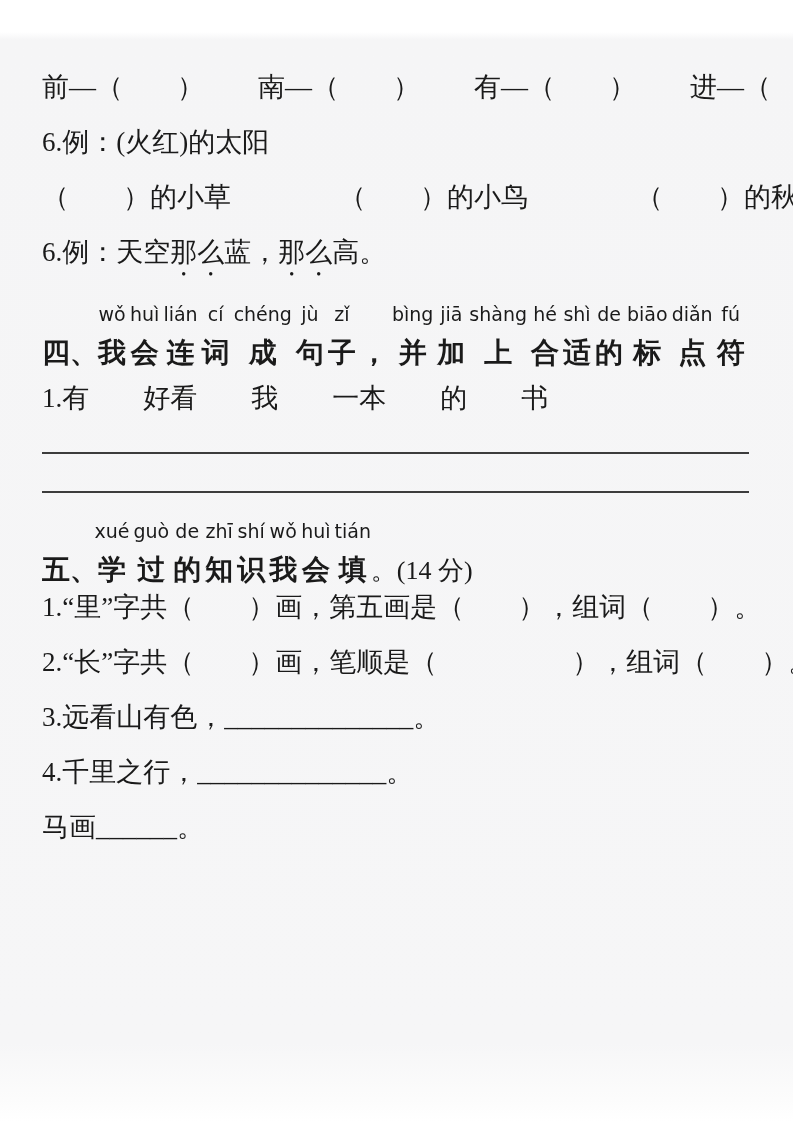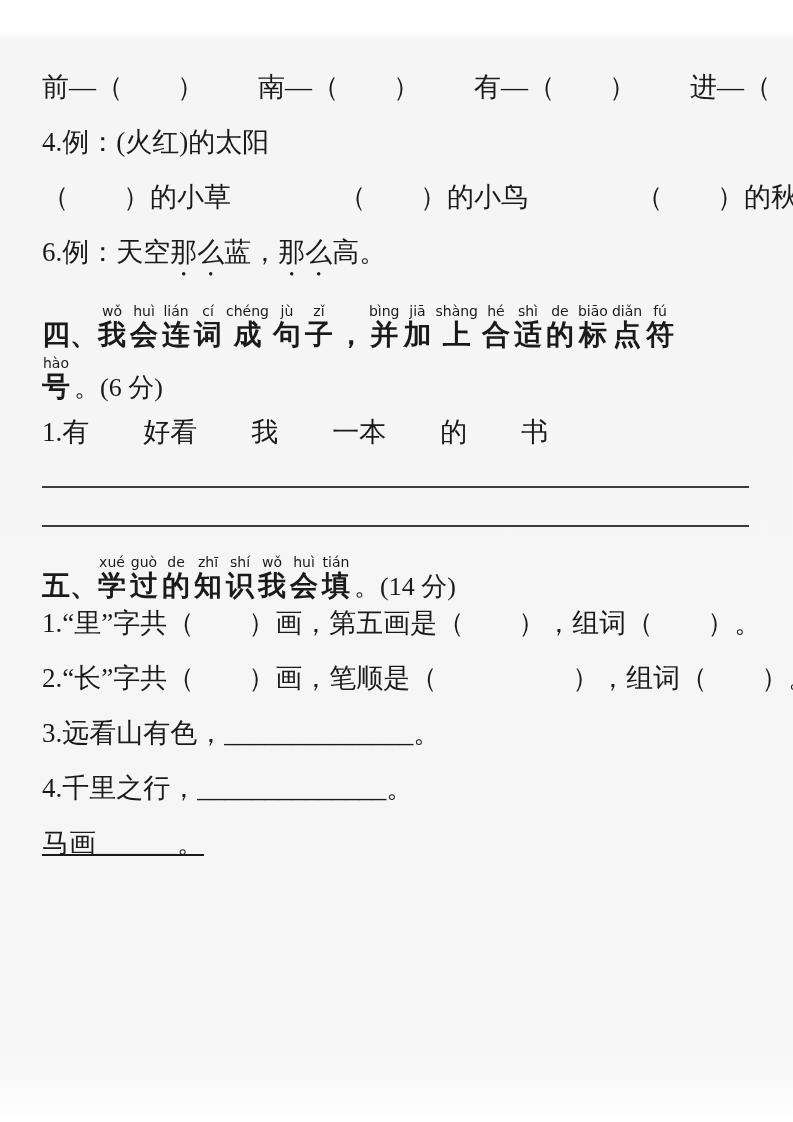--- a/index.html
+++ b/index.html
@@ -16,44 +16,44 @@
     background:linear-gradient(#ffffff 0px,#ffffff 32px,#f5f5f6 40px,#f6f6f7 93%,#fcfcfc 98%,#ffffff 100%);
   }
   .content{
     padding:70px 44px 0 42px;
     font-size:27px;
     line-height:34px;
   }
   p.line{margin:0 0 21px 0;white-space:nowrap;}
   .indent1{margin-left:24px;}
   .indent2{margin-left:28px;}
-  .cont-indent{margin-left:45px;text-decoration:underline;}
+  .cont-indent{margin-left:45px;}
   
   .emph{
     -webkit-text-emphasis:filled dot;
     -webkit-text-emphasis-position:under;
     text-emphasis:filled dot;
     text-emphasis-position:under right;
   }
   
   .sec-head{
     margin:8px 0 14px 0;
     font-family:"DejaVu Sans","Liberation Sans",sans-serif;
     font-weight:700;
     font-size:28px;
     line-height:1;
   }
   .sec-head .row{margin:0 0 6px 0;white-space:nowrap;}
   ruby{ruby-position:over;margin:0 4px 0 0;}
   rt{
     font-family:"DejaVu Sans","Liberation Sans",sans-serif;
     font-weight:500;
-    font-size:14px;
+    font-size:19px;
     letter-spacing:0;
-    padding-bottom:2px;
+    padding-bottom:14px;
   }
   .title-prefix{font-weight:700;}
   .title-suffix{
     font-family:"Liberation Serif","DejaVu Serif",serif;
     font-weight:400;
     font-size:26px;
   }
   
   .answer-rule{
     height:0;
@@ -62,30 +62,29 @@
   }
 </style>
 </head>
 <body>
 
 <div class="page">
   <div class="content">
 
     <p class="line indent1">前—（　　）　　南—（　　）　　有—（　　）　　进—（　　）</p>
 
-    <p class="line">4.例：(火红)的太阳</p>
+    <p class="line">6.例：(火红)的太阳</p>
 
     <p class="line indent2">（　　）的小草　　　　（　　）的小鸟　　　　（　　）的秋天</p>
 
     <p class="line"><span>6.例：天空</span><span class="emph">那么</span><span>蓝，</span><span class="emph">那么</span><span>高。</span></p>
 
 
     <div class="sec-head">
       <div class="row"><span class="title-prefix">四、</span><span><ruby>我<rt>wǒ</rt></ruby><ruby>会<rt>huì</rt></ruby><ruby>连<rt>lián</rt></ruby><ruby>词<rt>cí</rt></ruby><ruby>成<rt>chéng</rt></ruby><ruby>句<rt>jù</rt></ruby><ruby>子<rt>zǐ</rt></ruby><ruby>，<rt>&nbsp;</rt></ruby><ruby>并<rt>bìng</rt></ruby><ruby>加<rt>jiā</rt></ruby><ruby>上<rt>shàng</rt></ruby><ruby>合<rt>hé</rt></ruby><ruby>适<rt>shì</rt></ruby><ruby>的<rt>de</rt></ruby><ruby>标<rt>biāo</rt></ruby><ruby>点<rt>diǎn</rt></ruby><ruby>符<rt>fú</rt></ruby></span></div>
-      <div class="row"><span><ruby>号<rt>hào</rt></ruby></span><span class="title-suffix">。(6 分)</span></div>
     </div>
 
     <p class="line" style="margin-top:10px;">1.有　　好看　　我　　一本　　的　　书</p>
     <div class="answer-rule"></div>
 
     <div class="answer-rule"></div>
 
     <div class="sec-head" style="margin-top:2px;margin-bottom:2px;">
       <div class="row"><span class="title-prefix">五、</span><span><ruby>学<rt>xué</rt></ruby><ruby>过<rt>guò</rt></ruby><ruby>的<rt>de</rt></ruby><ruby>知<rt>zhī</rt></ruby><ruby>识<rt>shí</rt></ruby><ruby>我<rt>wǒ</rt></ruby><ruby>会<rt>huì</rt></ruby><ruby>填<rt>tián</rt></ruby></span><span class="title-suffix">。(14 分)</span></div>
     </div>

